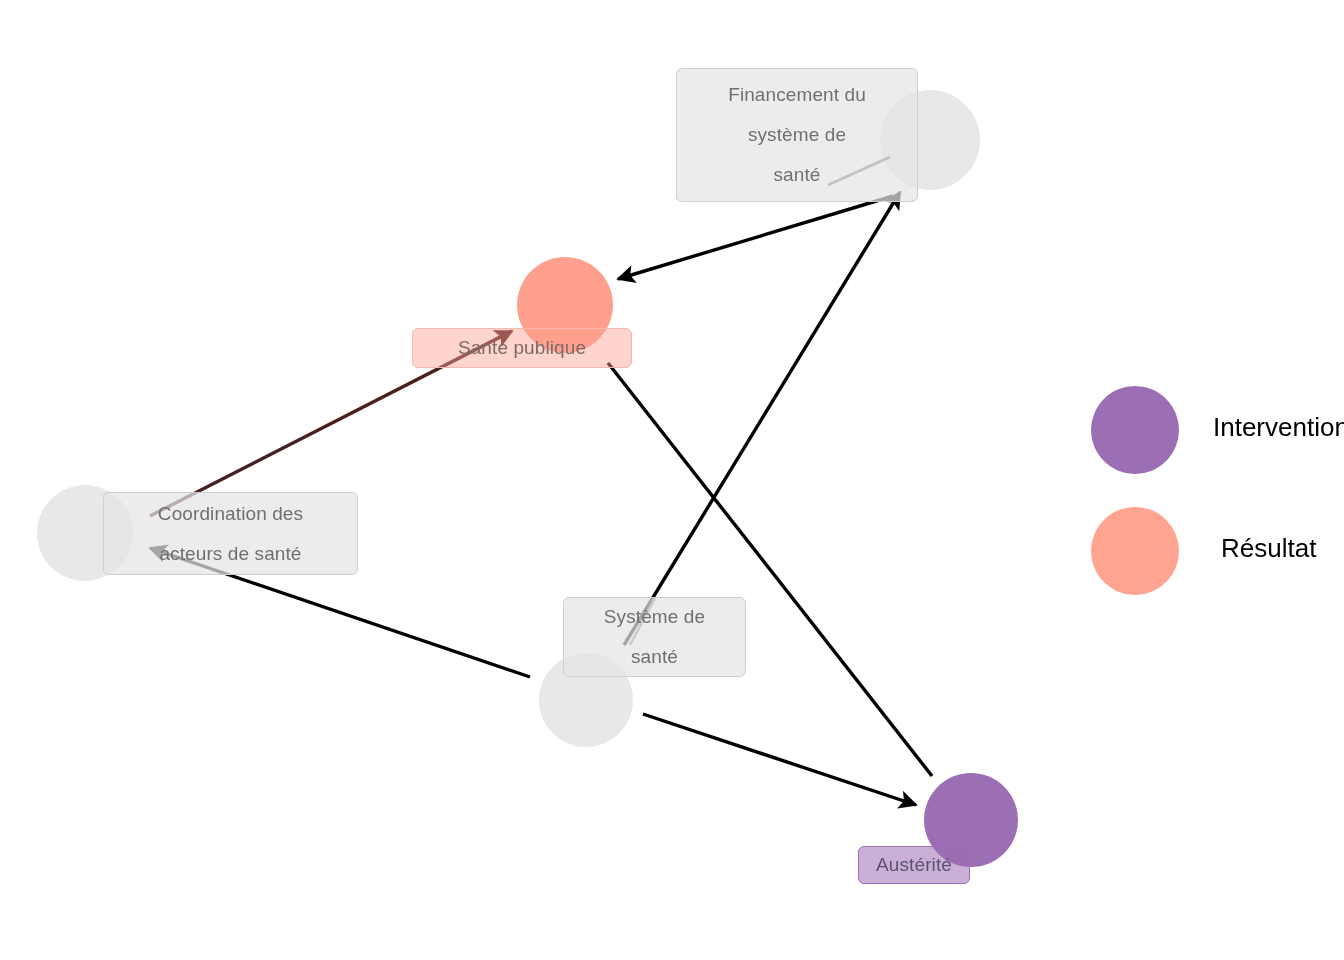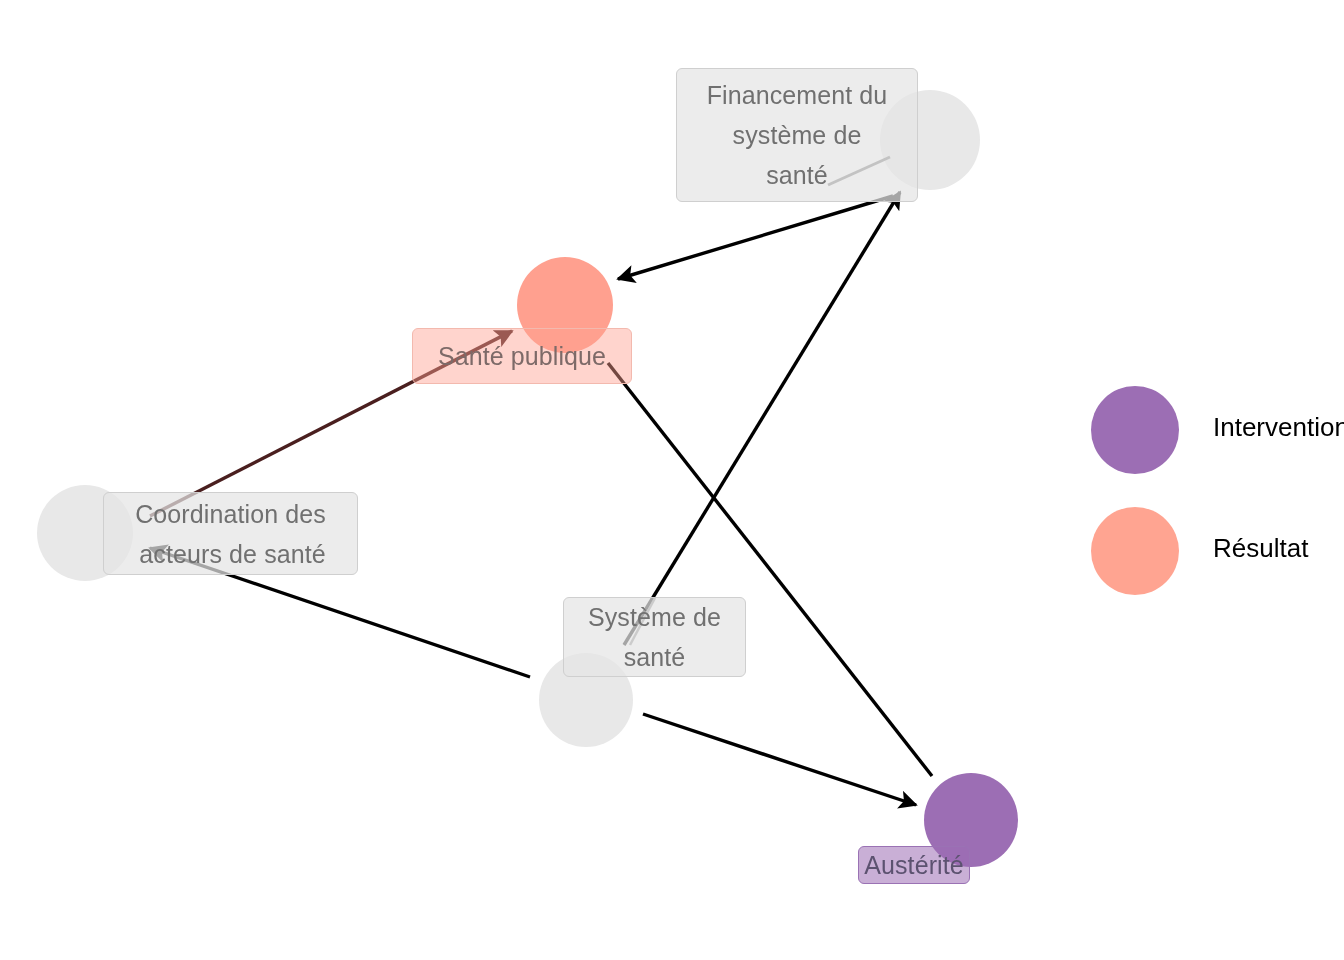--- a/index.html
+++ b/index.html
@@ -25,21 +25,21 @@
     height: 960px;
   }
   .node-label {
     position: absolute;
     box-sizing: border-box;
     display: flex;
     align-items: center;
     justify-content: center;
     text-align: center;
     border-radius: 6px;
-    font-size: 25px;
+    font-size: 19px;
     line-height: 40px;
     color: #6e6e6e;
     letter-spacing: 0.1px;
     white-space: pre-line;
     padding: 0 8px;
   }
   .node-label.grey {
     background: rgba(229,229,229,0.72);
     border: 1px solid #cfcfcf;
     color: #707070;
@@ -105,29 +105,29 @@
     <g id="legend-circles">
         <circle cx="1135" cy="430" r="44" fill="#9c6eb4"></circle>
         <circle cx="1135" cy="551" r="44" fill="#ffa491"></circle>
       </g>
   </svg>
 
   <div id="node-labels">
       <div class="node-label grey" style="left: 676px; top: 68px; width: 242px; height: 134px;">Financement du
 système de
 santé</div>
-      <div class="node-label pink" style="left: 412px; top: 328px; width: 220px; height: 56px;">Santé publique</div>
-      <div class="node-label grey" style="left: 103px; top: 492px; width: 255px; height: 83px; text-align: right;">Coordination des
+      <div class="node-label pink" style="left: 412px; top: 328px; width: 220px; height: 40px;">Santé publique</div>
+      <div class="node-label grey" style="left: 103px; top: 492px; width: 255px; height: 83px;">Coordination des
 acteurs de santé</div>
       <div class="node-label grey" style="left: 563px; top: 597px; width: 183px; height: 80px;">Système de
 santé</div>
       <div class="node-label purple" style="left: 858px; top: 846px; width: 112px; height: 38px;">Austérité</div>
     </div>
   <div id="legend-labels">
       <div class="legend-item" style="left: 1213px; top: 412px;">
         <span class="legend-text" style="margin-left: 0px;">Intervention</span>
       </div>
       <div class="legend-item" style="left: 1213px; top: 533px;">
-        <span class="legend-text" style="margin-left: 0px;">Résultat</span>
+        <span class="legend-text" style="margin-left: 8px;">Résultat</span>
       </div>
     </div>
 
 </div>
 
 </body></html>

